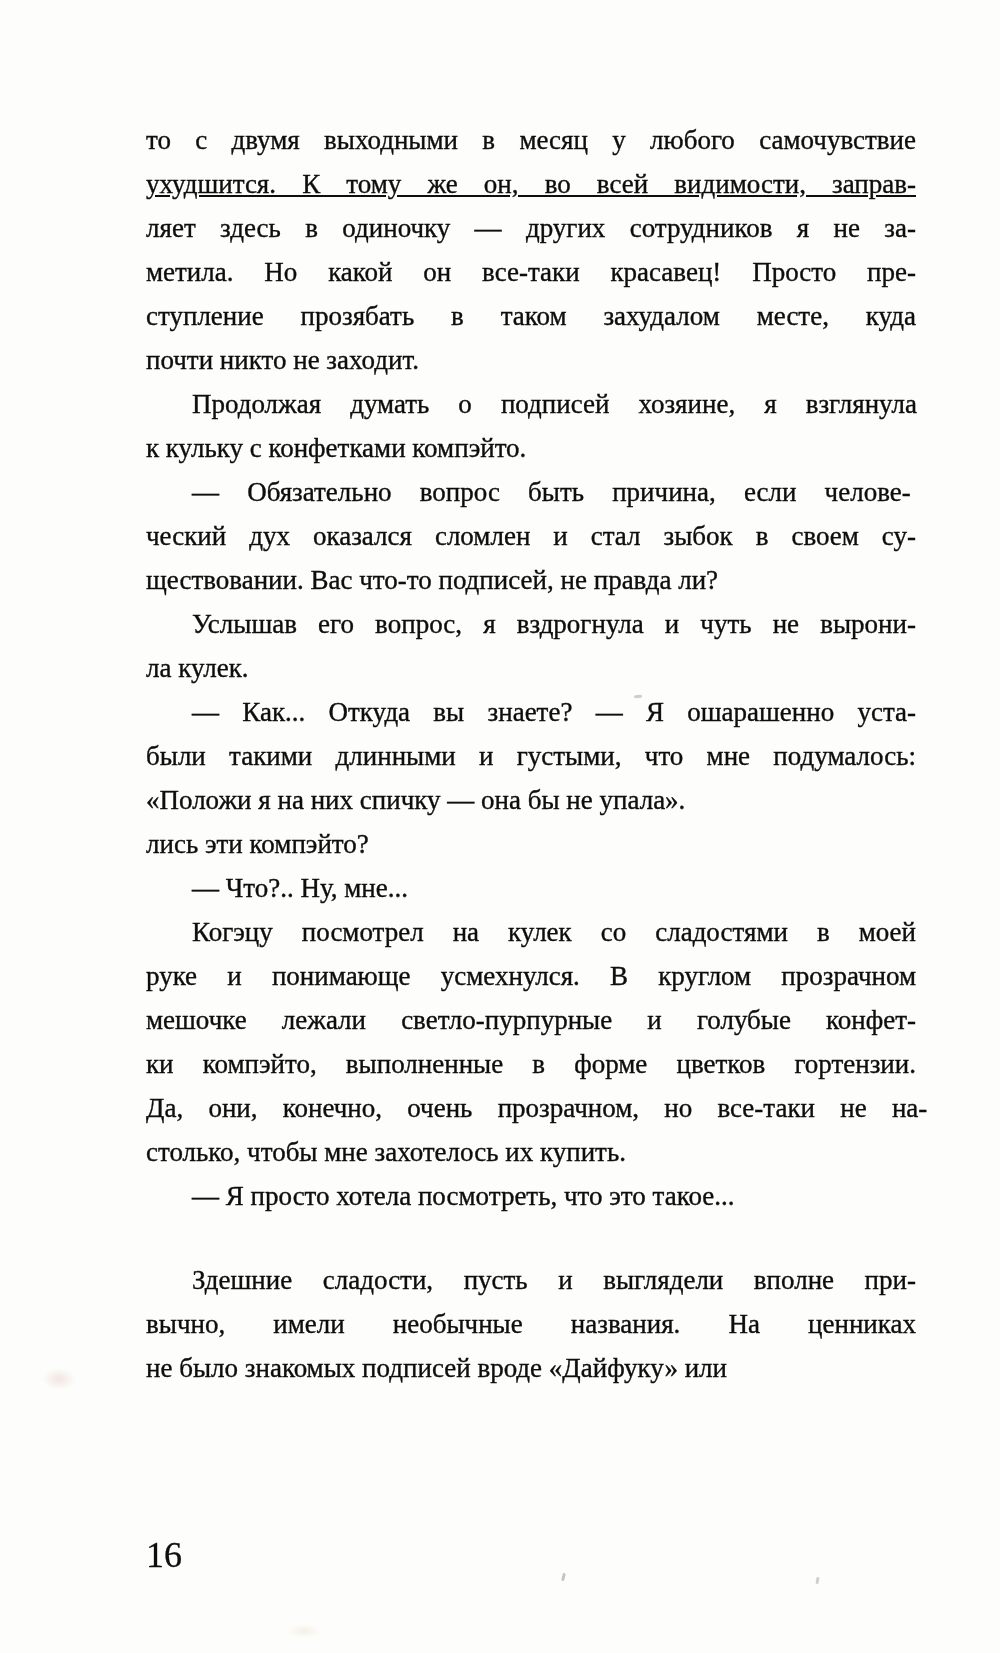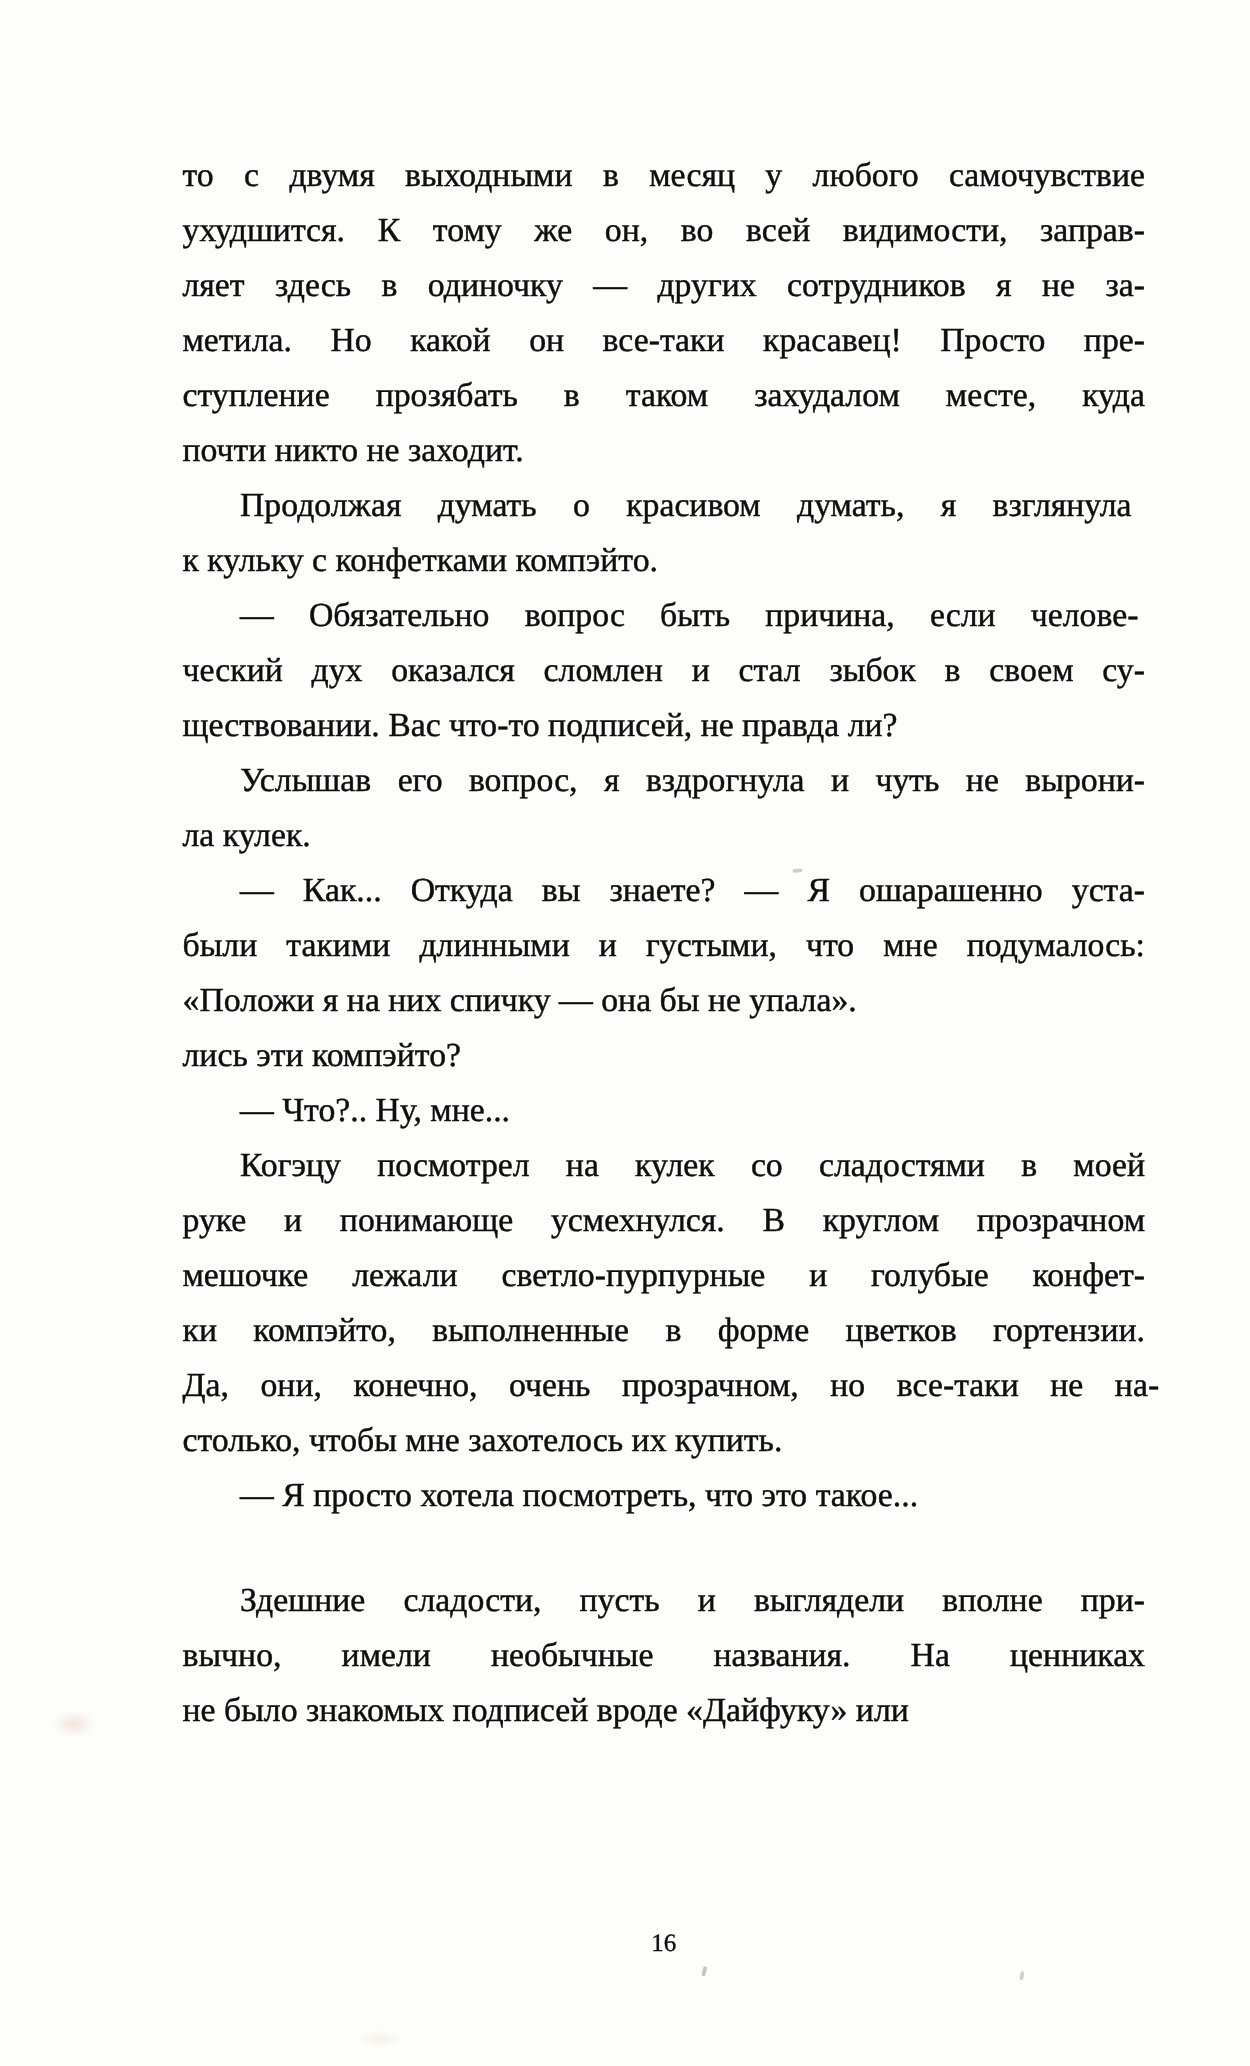--- a/index.html
+++ b/index.html
@@ -29,22 +29,21 @@
   .line {
     white-space: nowrap;
     text-align: left;
   }
   .line.first { padding-left: 46px; }
   .page-number {
     position: absolute;
     left: 146px;
     top: 1533px;
     width: 770px;
-    text-align: center;
-    font-size: 20px;
+    font-size: 36px;
     line-height: 44px;
     -webkit-text-stroke: 0.3px var(--ink, #0e0e0e);
   }
   
   .artifact { position: absolute; pointer-events: none; }
   .artifact.dash1 {
     left: 634px; top: 695px; width: 8px; height: 3px;
     background: #b8b5b0; border-radius: 2px; opacity: .65;
     transform: rotate(-4deg);
   }
@@ -67,28 +66,28 @@
     background: radial-gradient(ellipse at center, rgba(235,226,205,0.45) 0%, rgba(235,226,205,0) 70%);
   }
 </style>
 </head>
 <body>
 
 <div class="page">
   <main class="text-block">
       <div class="paragraph">
         <div class="line" style="word-spacing: 17.559px;">то с двумя выходными в месяц у любого самочувствие</div>
-        <div class="line" style="word-spacing: 19.371px;">ухудшится. К тому же он, во всей видимости, заправ-</div>
+        <div class="line" style="word-spacing: 19.371px; text-decoration: underline;">ухудшится. К тому же он, во всей видимости, заправ-</div>
         <div class="line" style="word-spacing: 17.583px;">ляет здесь в одиночку — других сотрудников я не за-</div>
         <div class="line" style="word-spacing: 24.056px;">метила. Но какой он все-таки красавец! Просто пре-</div>
         <div class="line" style="word-spacing: 30.081px;">ступление прозябать в таком захудалом месте, куда</div>
         <div class="line last">почти никто не заходит.</div>
       </div>
       <div class="paragraph">
-        <div class="line first" style="word-spacing: 22.279px;">Продолжая думать о красивом думать, я взглянула</div>
+        <div class="line first" style="word-spacing: 22.279px;">Продолжая думать о подписей хозяине, я взглянула</div>
         <div class="line last">к кульку с конфетками компэйто.</div>
       </div>
       <div class="paragraph">
         <div class="line first" style="word-spacing: 21.388px;">— Обязательно вопрос быть причина, если челове-</div>
         <div class="line" style="word-spacing: 16.238px;">ческий дух оказался сломлен и стал зыбок в своем су-</div>
         <div class="line last">ществовании. Вас что-то подписей, не правда ли?</div>
       </div>
       <div class="paragraph">
         <div class="line first" style="word-spacing: 14.371px;">Услышав его вопрос, я вздрогнула и чуть не вырони-</div>
         <div class="line last">ла кулек.</div>

